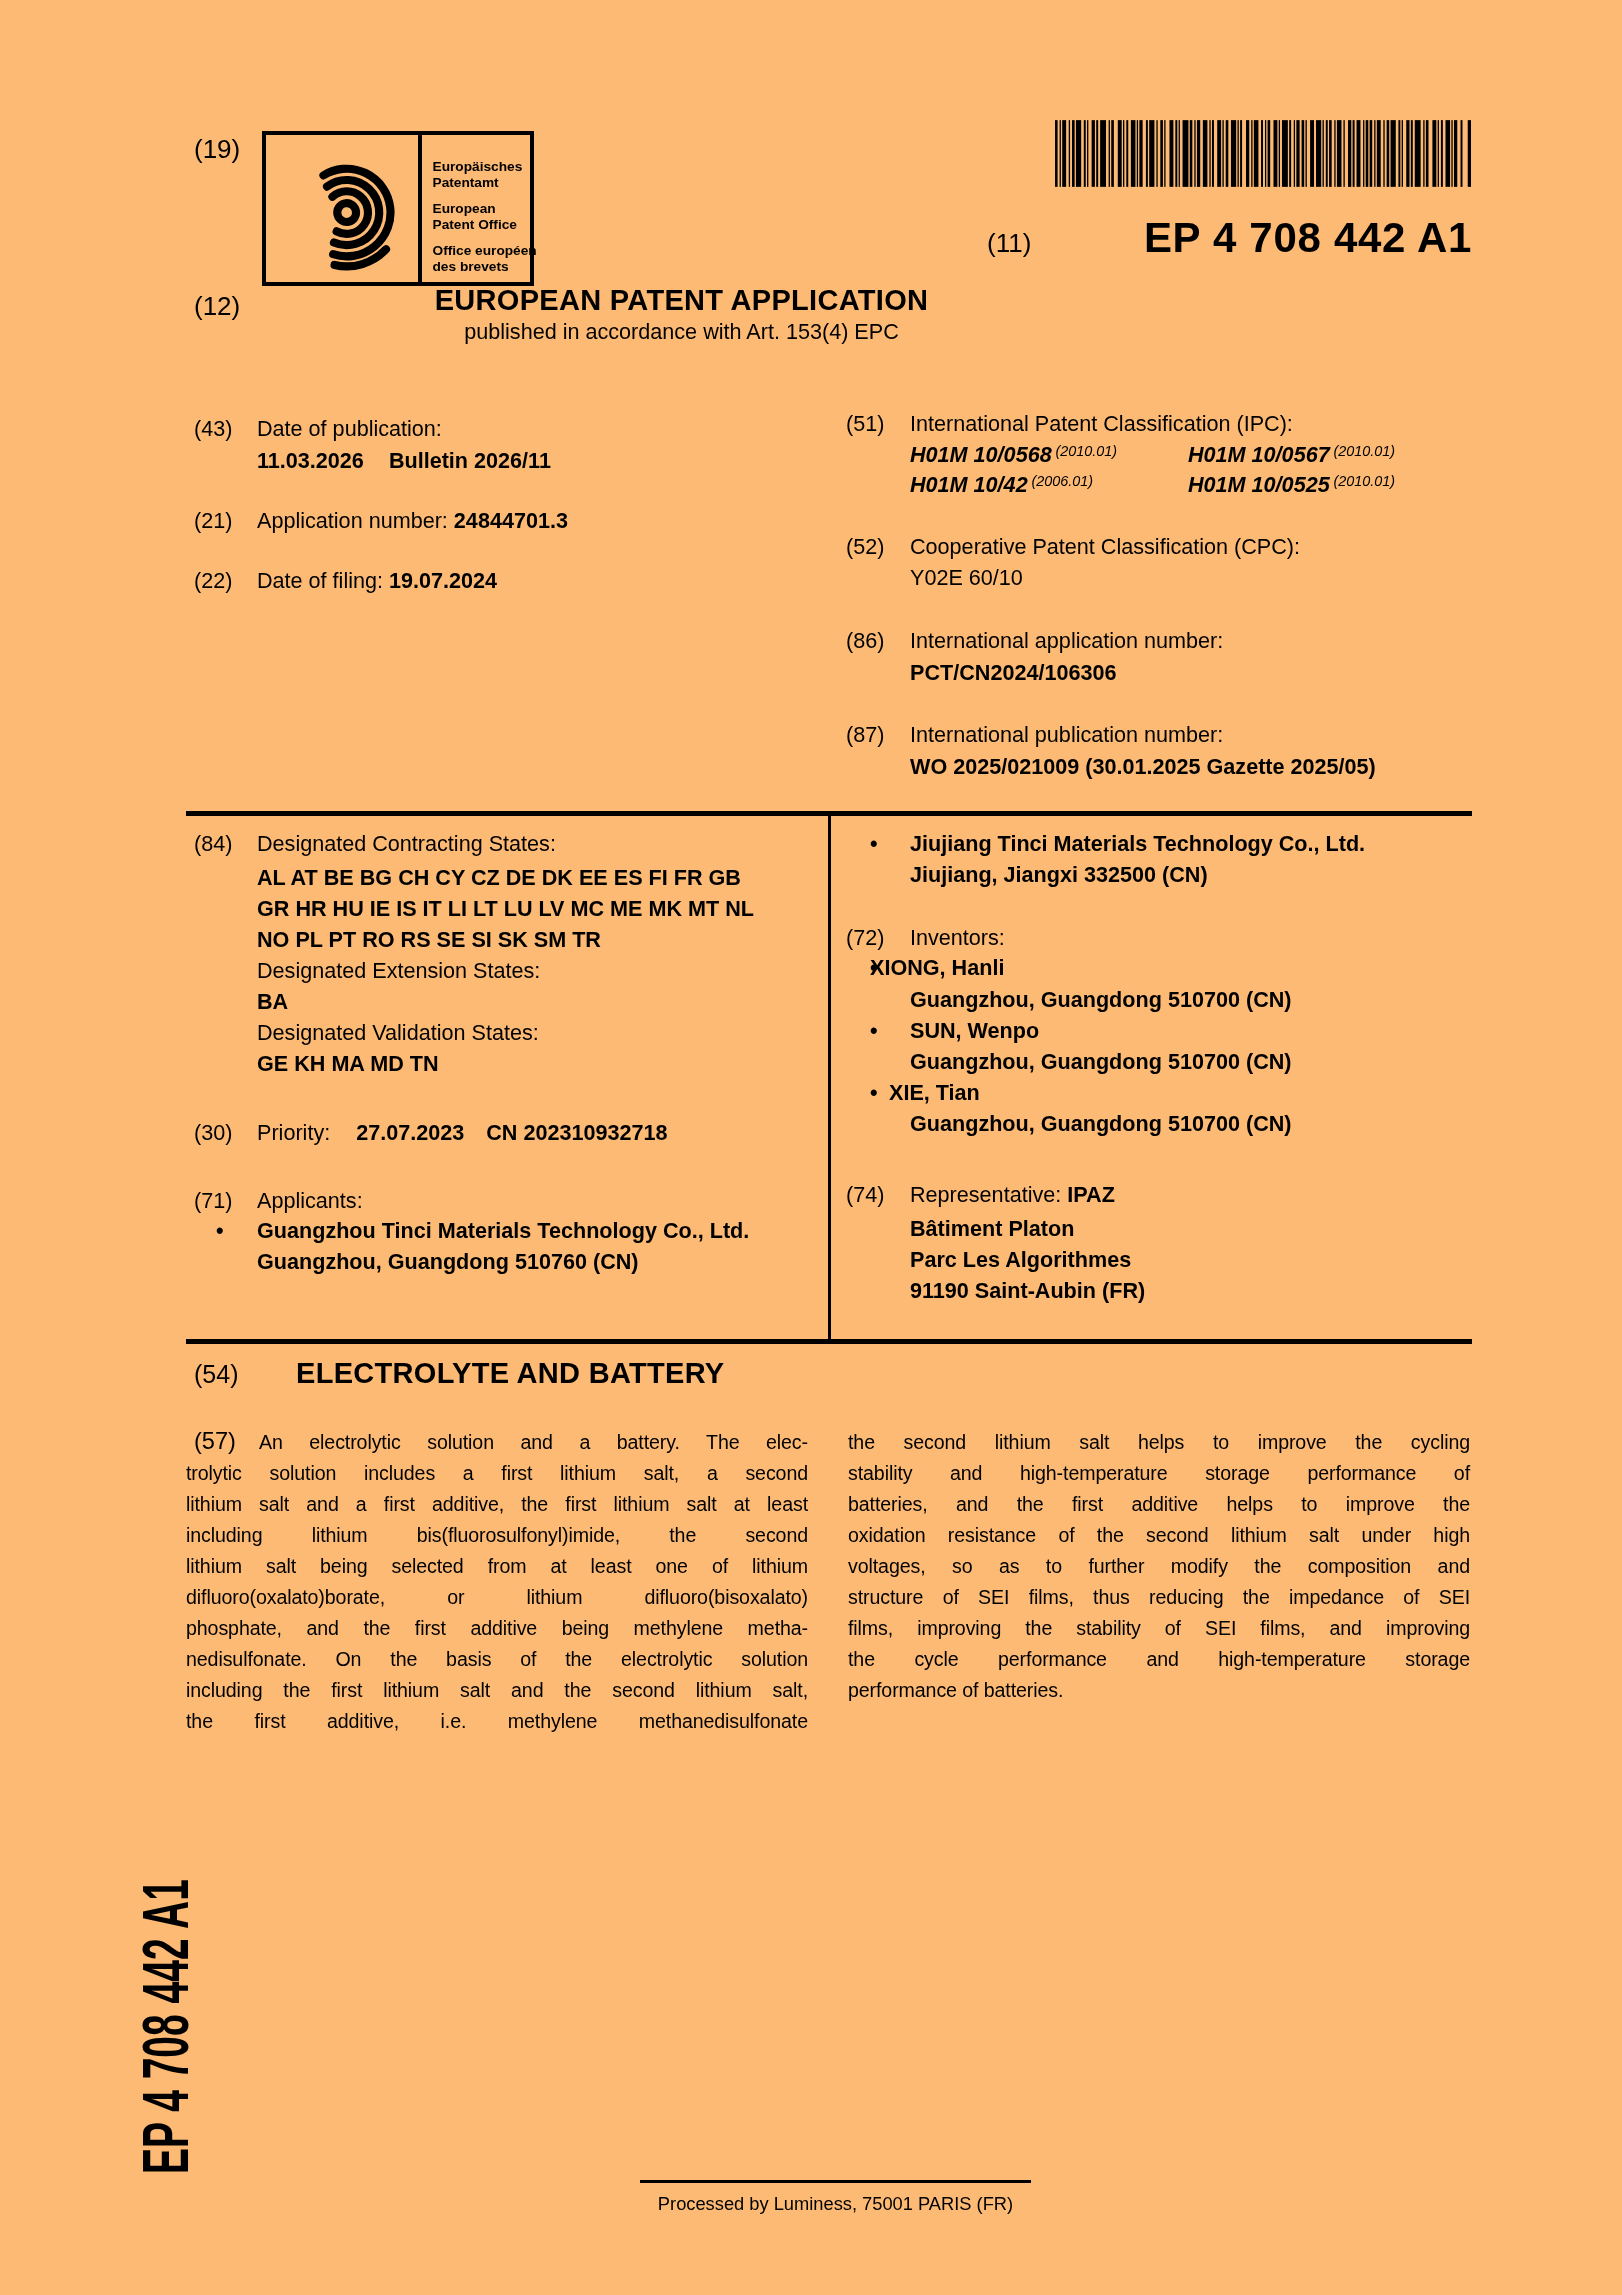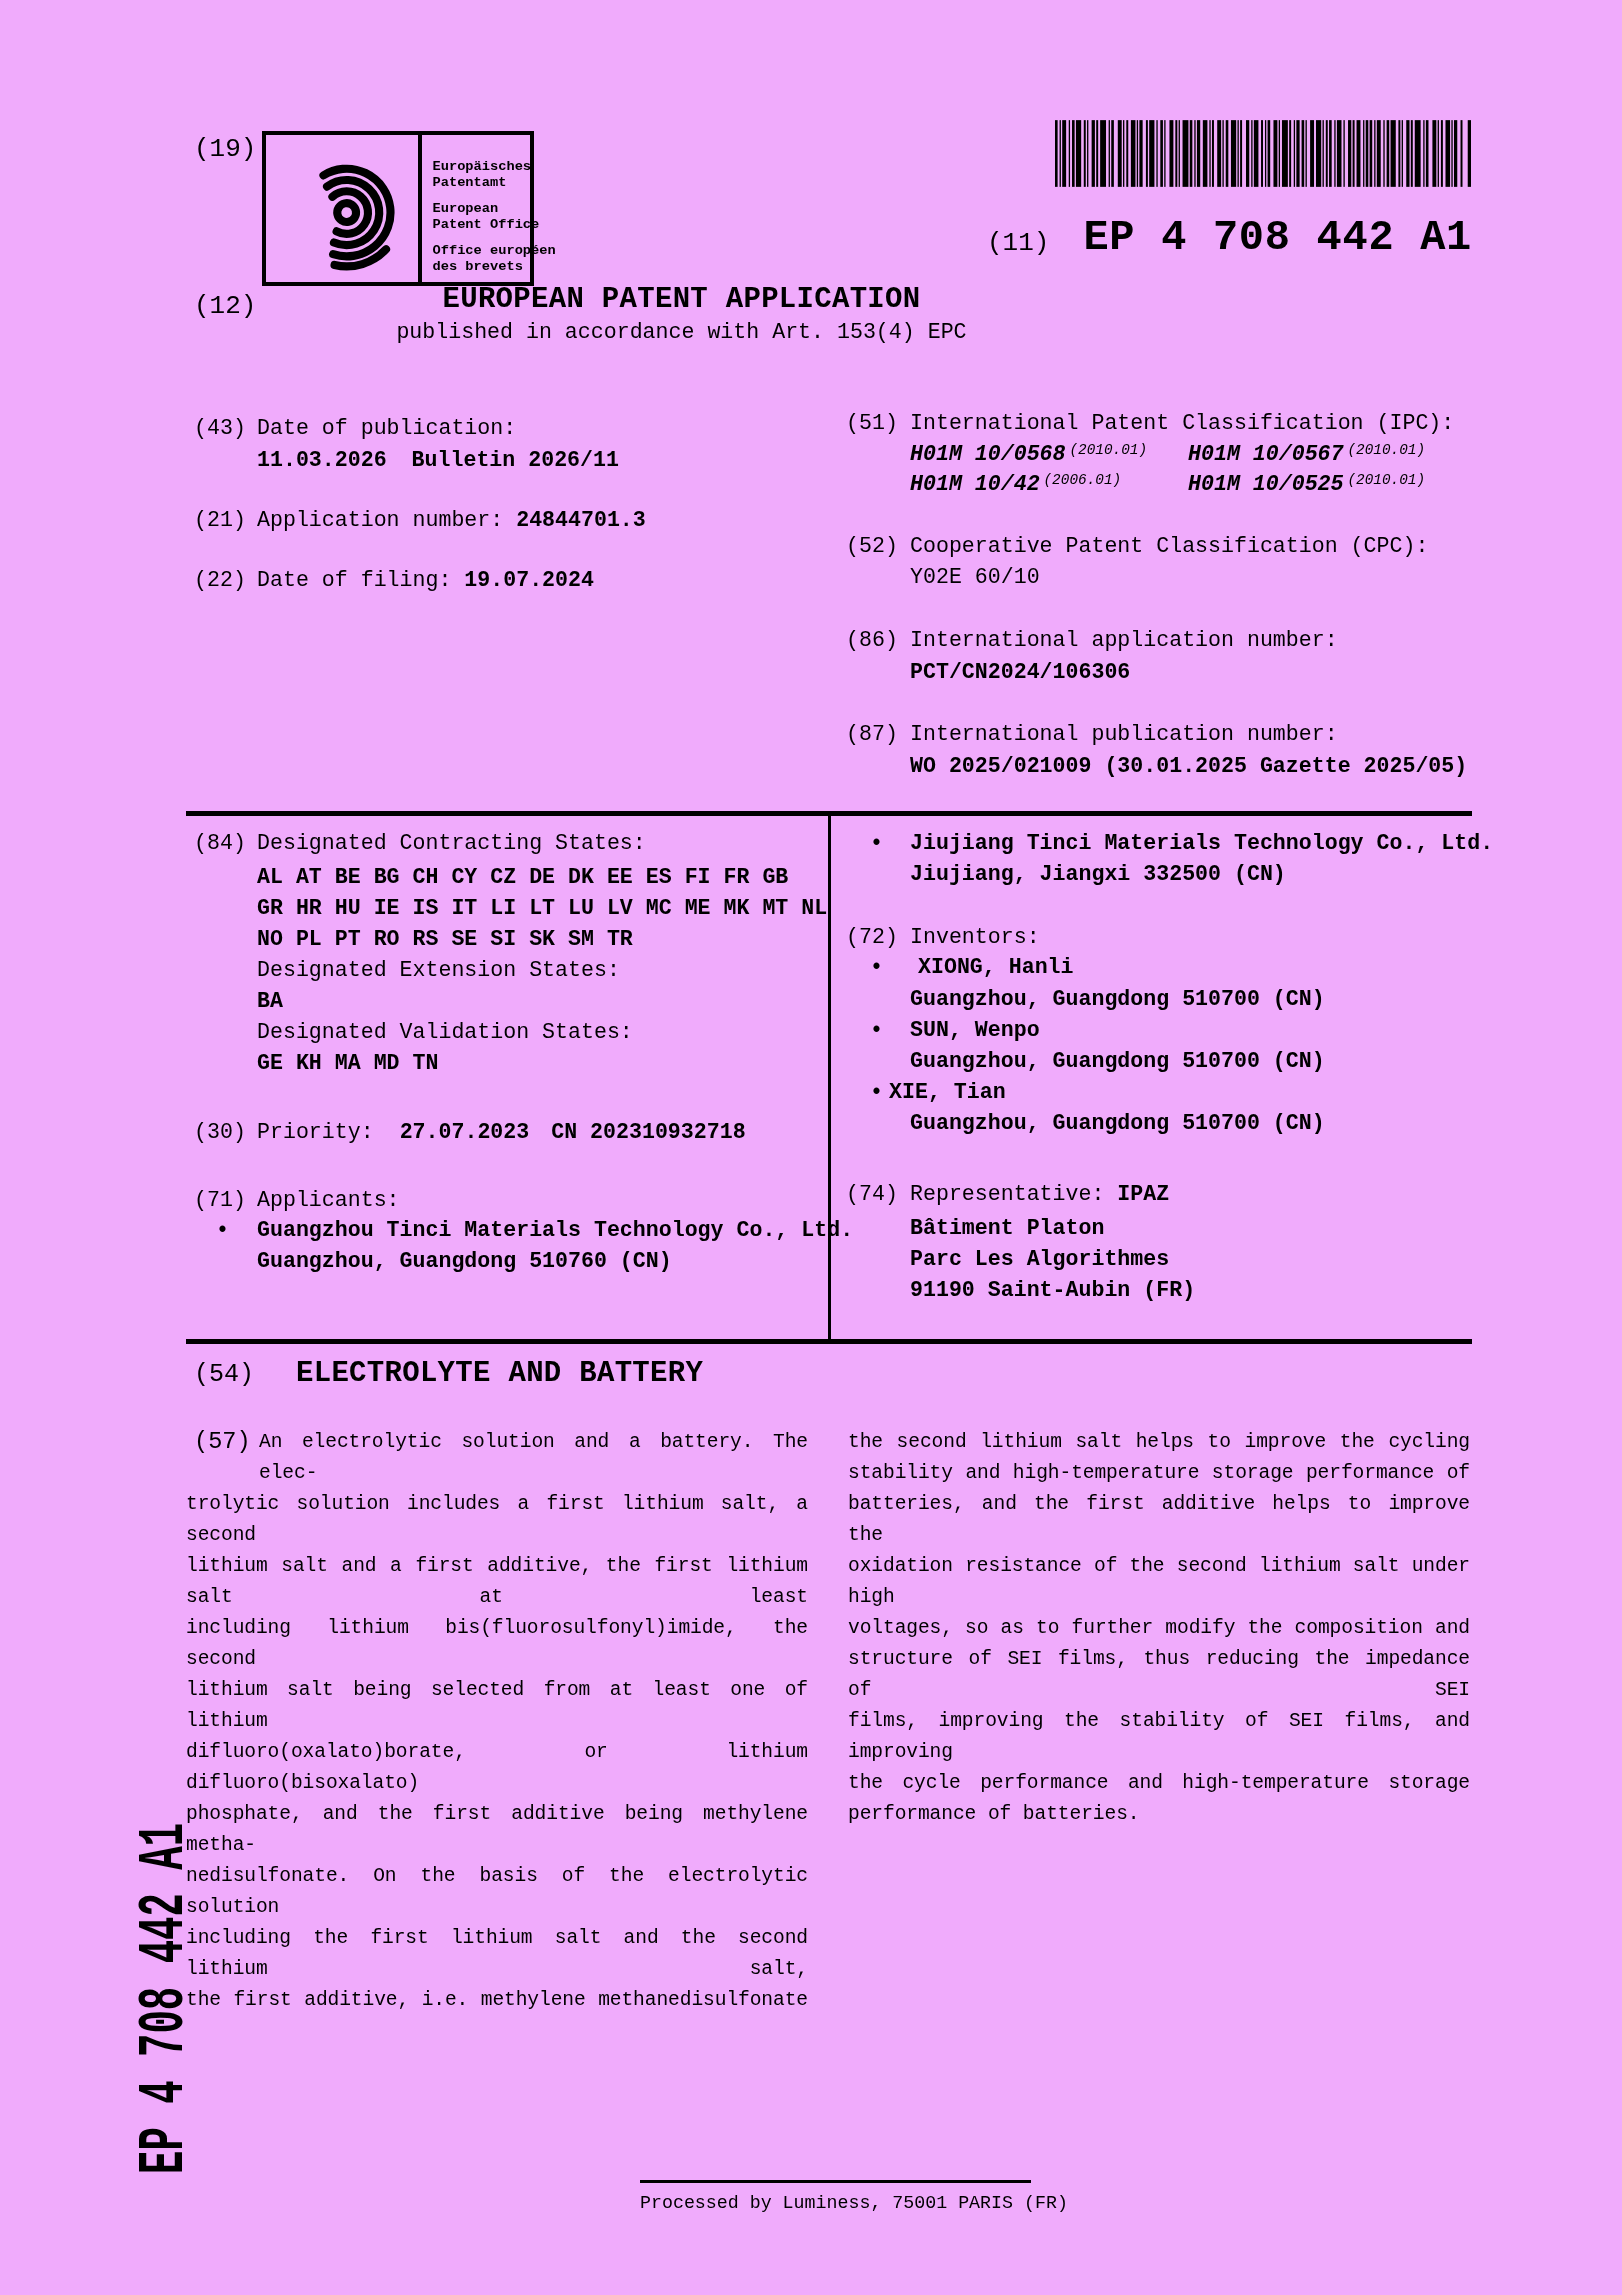--- a/index.html
+++ b/index.html
@@ -1,17 +1,17 @@
 <!DOCTYPE html>
 <html style="font-size:10.5px"><head>
 <meta charset="utf-8">
 <style>
   html,body{margin:0;padding:0;background:#777;}
-  .page{position:relative;width:1623px;height:2295px;background:#f0abfc;
-        font-family:Liberation Mono, monospace;color:#000;overflow:hidden;}
+  .page{position:relative;width:1623px;height:2295px;background:#fdba74;
+        font-family:Liberation Sans, sans-serif;color:#000;overflow:hidden;}
   .abs{position:absolute;}
   .b{font-weight:bold;}
   .lbl{font-size:21.6px;}
   .hlbl{font-size:26px;}
   .txt{font-size:21.6px;white-space:nowrap;}
   .line{line-height:31px;white-space:nowrap;font-size:21.6px;}
   .rule{position:absolute;background:#000;}
   
   .logo-box{position:absolute;left:262px;top:131px;width:272px;height:155px;
             border:4.6px solid #000;display:flex;box-sizing:border-box;padding-left:24px;}
@@ -238,21 +238,21 @@
   <div class="abs txt b" style="left:257px;top:1249px;">Guangzhou, Guangdong 510760 (CN)</div>
 
   <div class="abs bullet" style="left:870px;top:831px;"></div>
   <div class="abs txt b" style="left:910px;top:831px;">Jiujiang Tinci Materials Technology Co., Ltd.</div>
   <div class="abs txt b" style="left:910px;top:862px;">Jiujiang, Jiangxi 332500 (CN)</div>
 
   <div class="abs lbl" style="left:846px;top:925px;">(72)</div>
   <div class="abs txt" style="left:910px;top:925px;">Inventors:</div>
 
   <div class="abs bullet" style="left:870px;top:955px;"></div>
-  <div class="abs txt b" style="left:918px;top:955px;text-align:right;">XIONG, Hanli</div>
+  <div class="abs txt b" style="left:870px;top:955px;text-align:right;">XIONG, Hanli</div>
   <div class="abs txt b" style="left:910px;top:987px;">Guangzhou, Guangdong 510700 (CN)</div>
 
   <div class="abs bullet" style="left:870px;top:1018px;"></div>
   <div class="abs txt b" style="left:910px;top:1018px;">SUN, Wenpo</div>
   <div class="abs txt b" style="left:910px;top:1049px;">Guangzhou, Guangdong 510700 (CN)</div>
 
   <div class="abs bullet" style="left:870px;top:1080px;"></div>
   <div class="abs txt b" style="left:889px;top:1080px;">XIE, Tian</div>
   <div class="abs txt b" style="left:910px;top:1111px;">Guangzhou, Guangdong 510700 (CN)</div>
 

